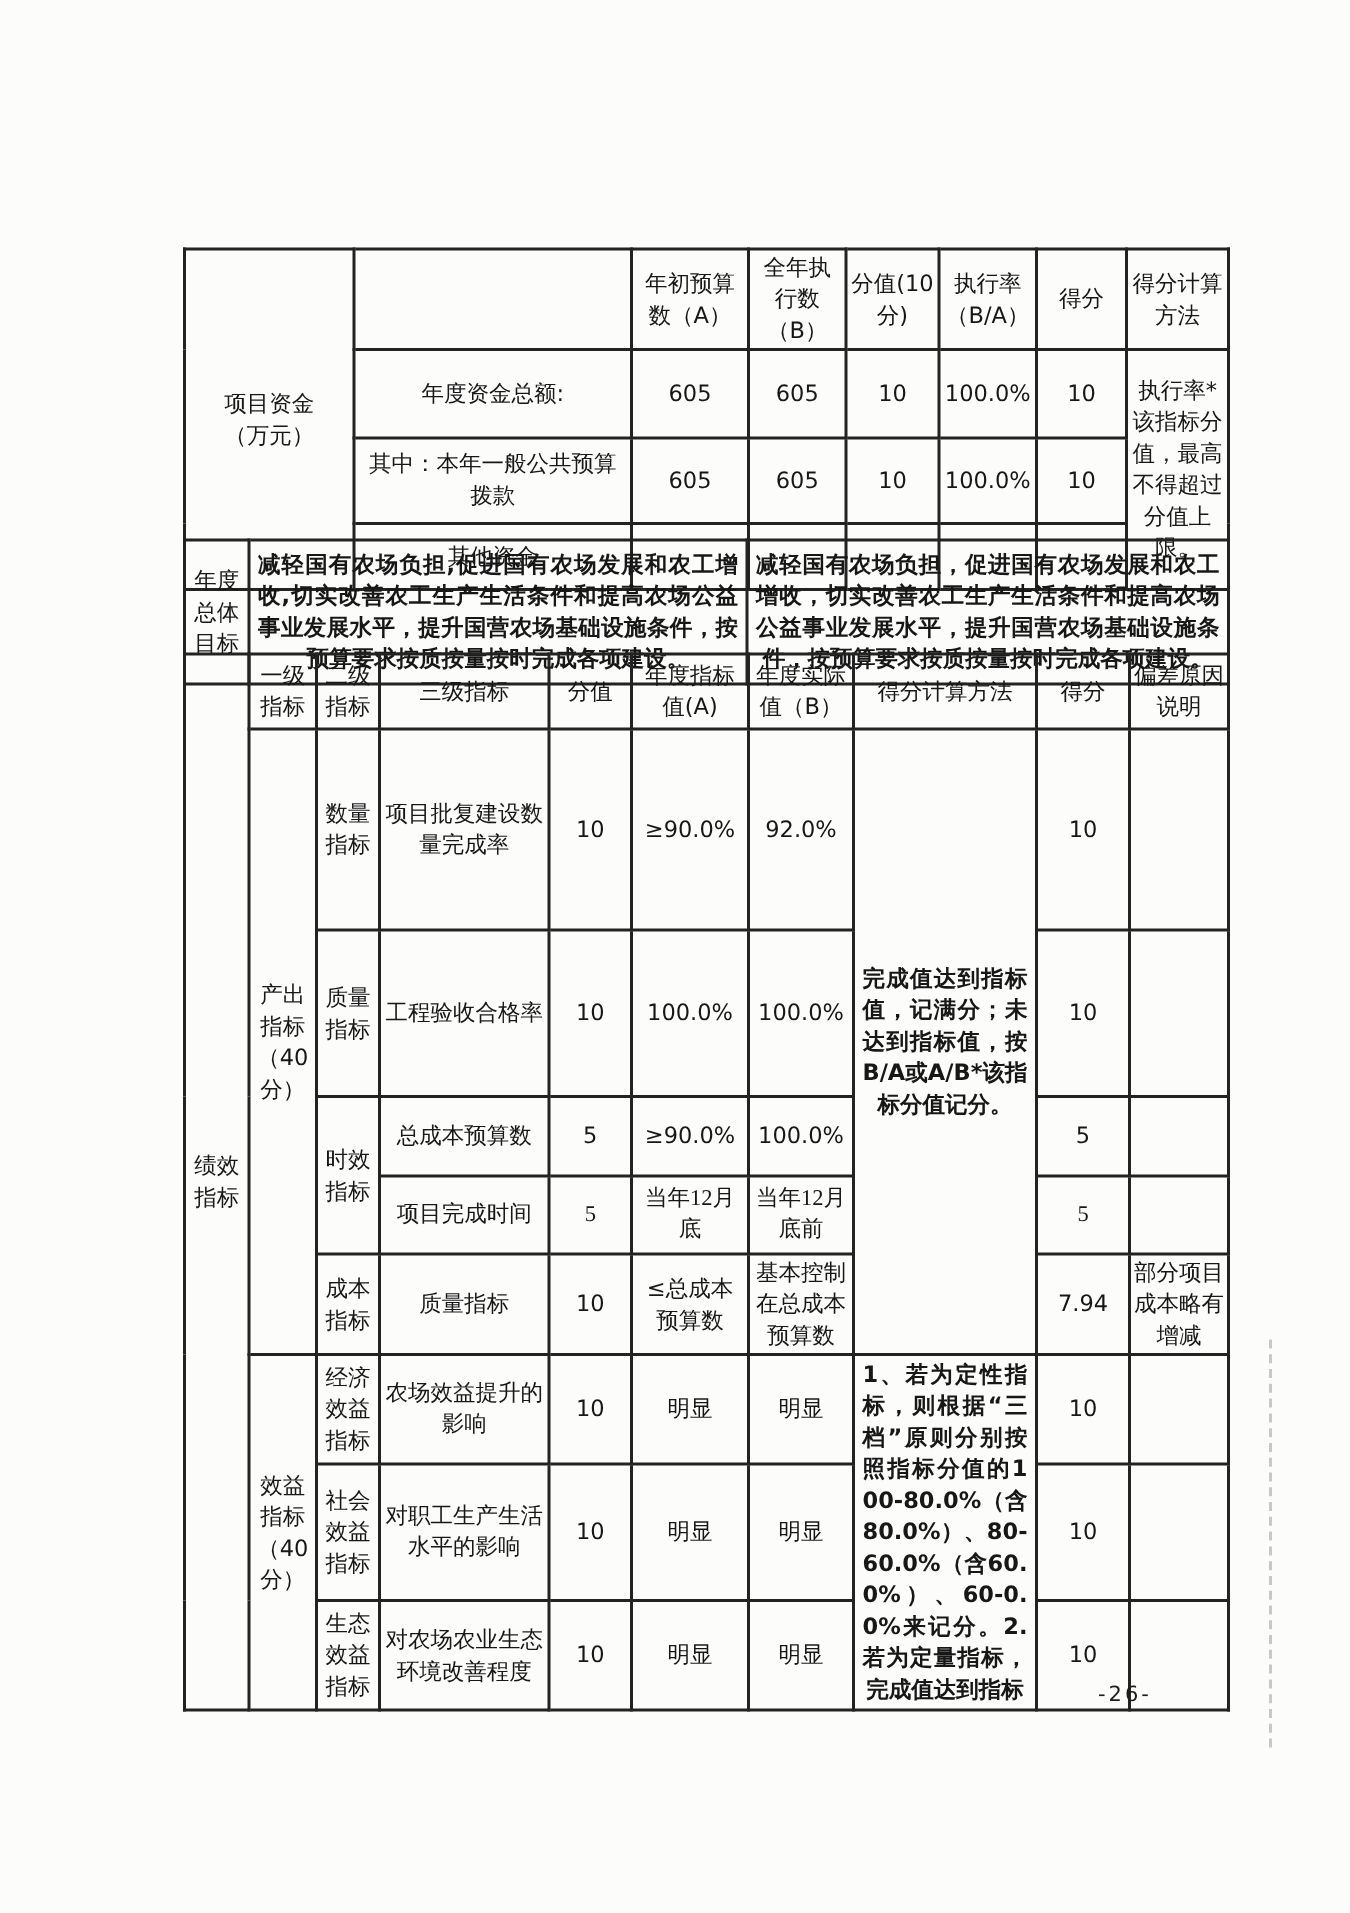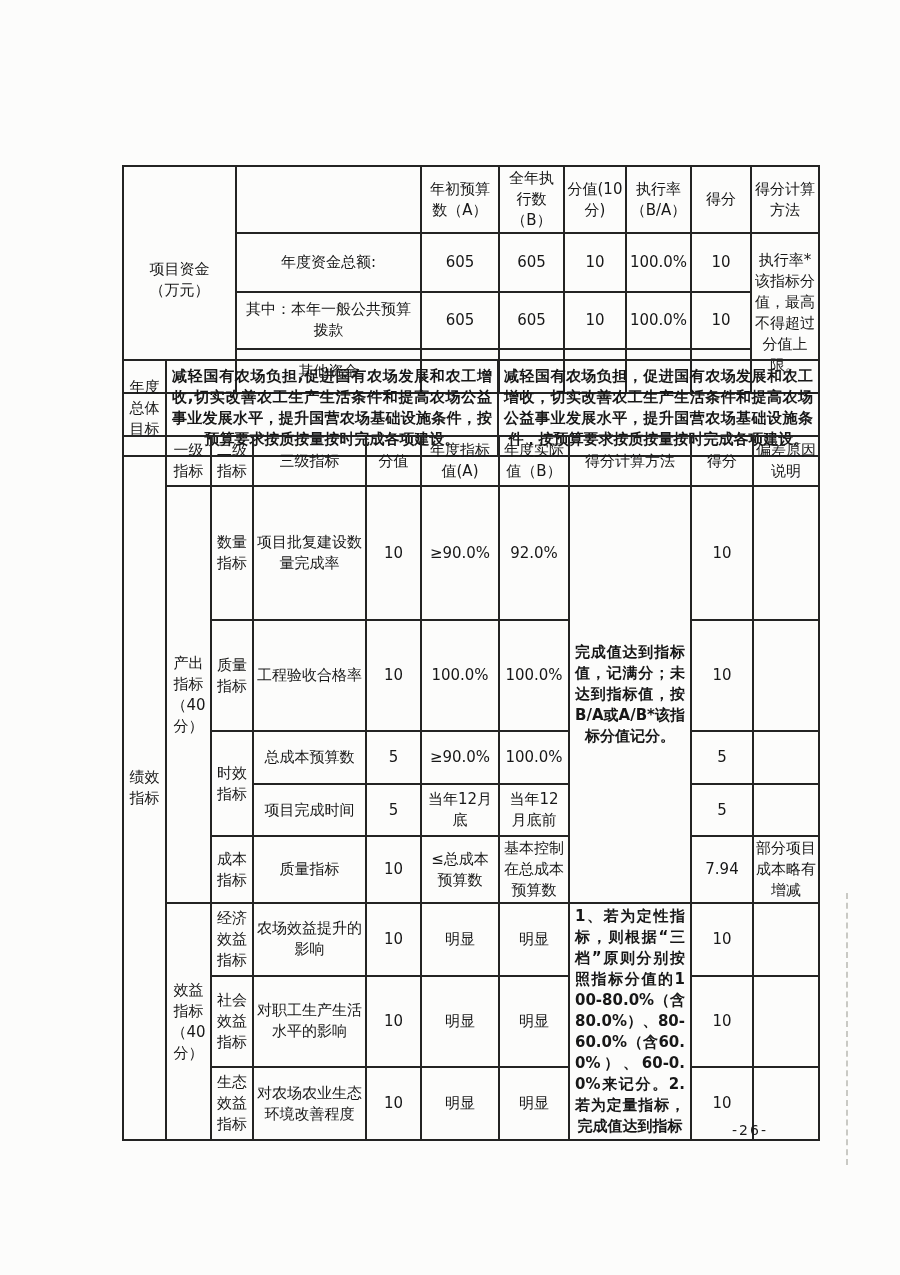--- a/index.html
+++ b/index.html
@@ -40,21 +40,21 @@
   #indicators-table{top:435px;}
   #funds-table tr.rh{height:47px;}
   #funds-table tr.r1{height:48px;margin-left:39px;}
   #funds-table tr.r2{height:47px;}
   #funds-table tr.r3{height:36px;}
   #goal-table tr{height:96px;}
   #indicators-table tr.h0{height:50px;}
   #indicators-table tr.h1{height:134px;}
   #indicators-table tr.h2{height:111px;padding-left:16px;}
   #indicators-table tr.h3{height:53px;}
-  #indicators-table tr.h4{height:52px;}
+  #indicators-table tr.h4{height:52px;font-family:Liberation Serif, serif;}
   #indicators-table tr.h5{height:60px;}
   #indicators-table tr.h6{height:66px;}
   #indicators-table tr.h7{height:85px;}
   #indicators-table tr.h8{height:67px;}
   .page-number{
     position:absolute;
     left:700px;top:1122px;
     width:100px;
     text-align:center;
     font-size:14px;

